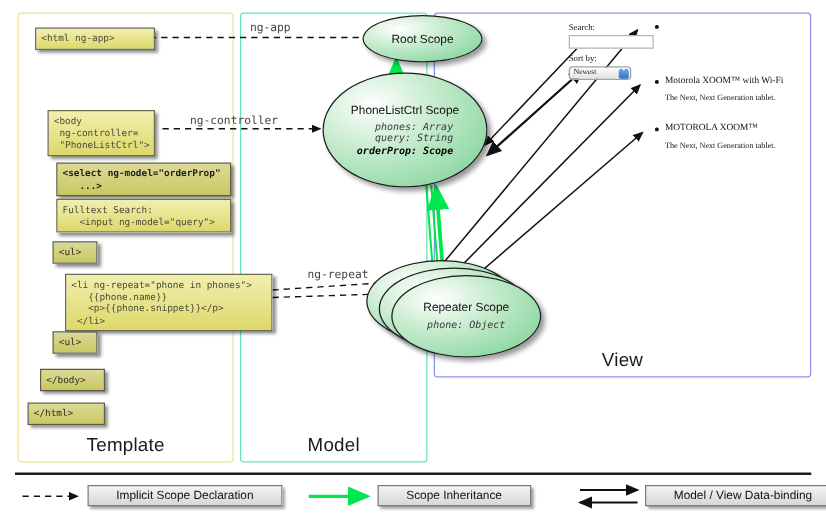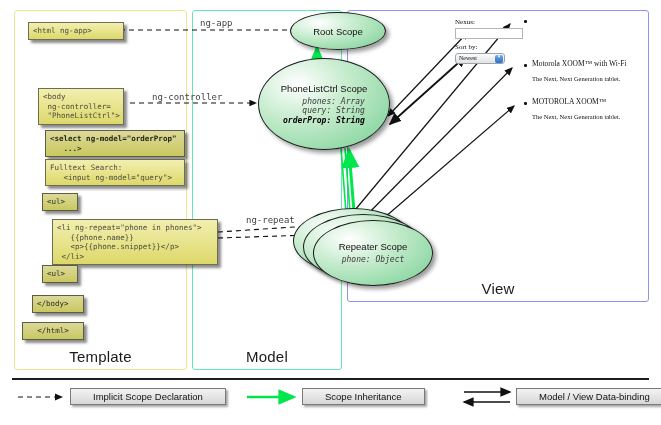--- a/index.html
+++ b/index.html
@@ -199,48 +199,48 @@
 
   <div class="codebox" style="left:52px;  top:219px; width:166px;">&lt;li ng-repeat="phone in phones"&gt;
    {{phone.name}}
    &lt;p&gt;{{phone.snippet}}&lt;/p&gt;
  &lt;/li&gt;</div>
 
   <div class="codebox olive" style="left:42px; top:265px; width:36px;">&lt;ul&gt;</div>
 
   <div class="codebox olive" style="left:32px; top:295px; width:52px;">&lt;/body&gt;</div>
 
-  <div class="codebox olive" style="left:22px; top:322px; width:62px;text-align:center;">&lt;/html&gt;</div>
+  <div class="codebox olive" style="left:22px; top:322px; width:62px;">&lt;/html&gt;</div>
 
   <div class="edge-label" style="left:172px; top:18px;padding-left:28px;">ng-app</div>
   <div class="edge-label" style="left:152px; top:92px;">ng-controller</div>
   <div class="edge-label" style="left:246px; top:215px;">ng-repeat</div>
 
   <div class="scope" style="left:290px; top:12px; width:96px; height:38px;">
     <div class="sc-title">Root
 Scope</div>
   </div>
 
   <div class="scope" style="left:258px; top:58px; width:132px; height:92px;">
     <div class="sc-title">PhoneListCtrl
 Scope</div>
     <div class="sc-props"><span>phones: Array
 query: String</span>
-<b>orderProp: String</b></div>
+<b>orderProp: Scope</b></div>
   </div>
 
   <div class="scope" style="left:293px; top:208px; width:120px; height:66px; z-index:1;"></div>
   <div class="scope" style="left:303px; top:214px; width:120px; height:66px; z-index:2;"></div>
   <div class="scope" style="left:313px; top:220px; width:120px; height:66px; z-index:3;">
     <div class="sc-title">Repeater
 Scope</div>
     <div class="sc-props">phone: Object</div>
   </div>
 
-  <div class="view-label" style="left:455px; top:18px;">Nexus:</div>
+  <div class="view-label" style="left:455px; top:18px;">Search:</div>
   <div class="view-input" style="left:455px; top:28px; width:68px; height:11px;"></div>
 
   <div class="view-label" style="left:455px; top:43px;">Sort by:</div>
   <div class="view-select" style="left:455px; top:53px; width:50px; height:11px;">
     <span>Newest</span>
     <span class="knob">▾</span>
   </div>
 
   <div class="bullet" style="left:524px; top:20px;"></div>
 

